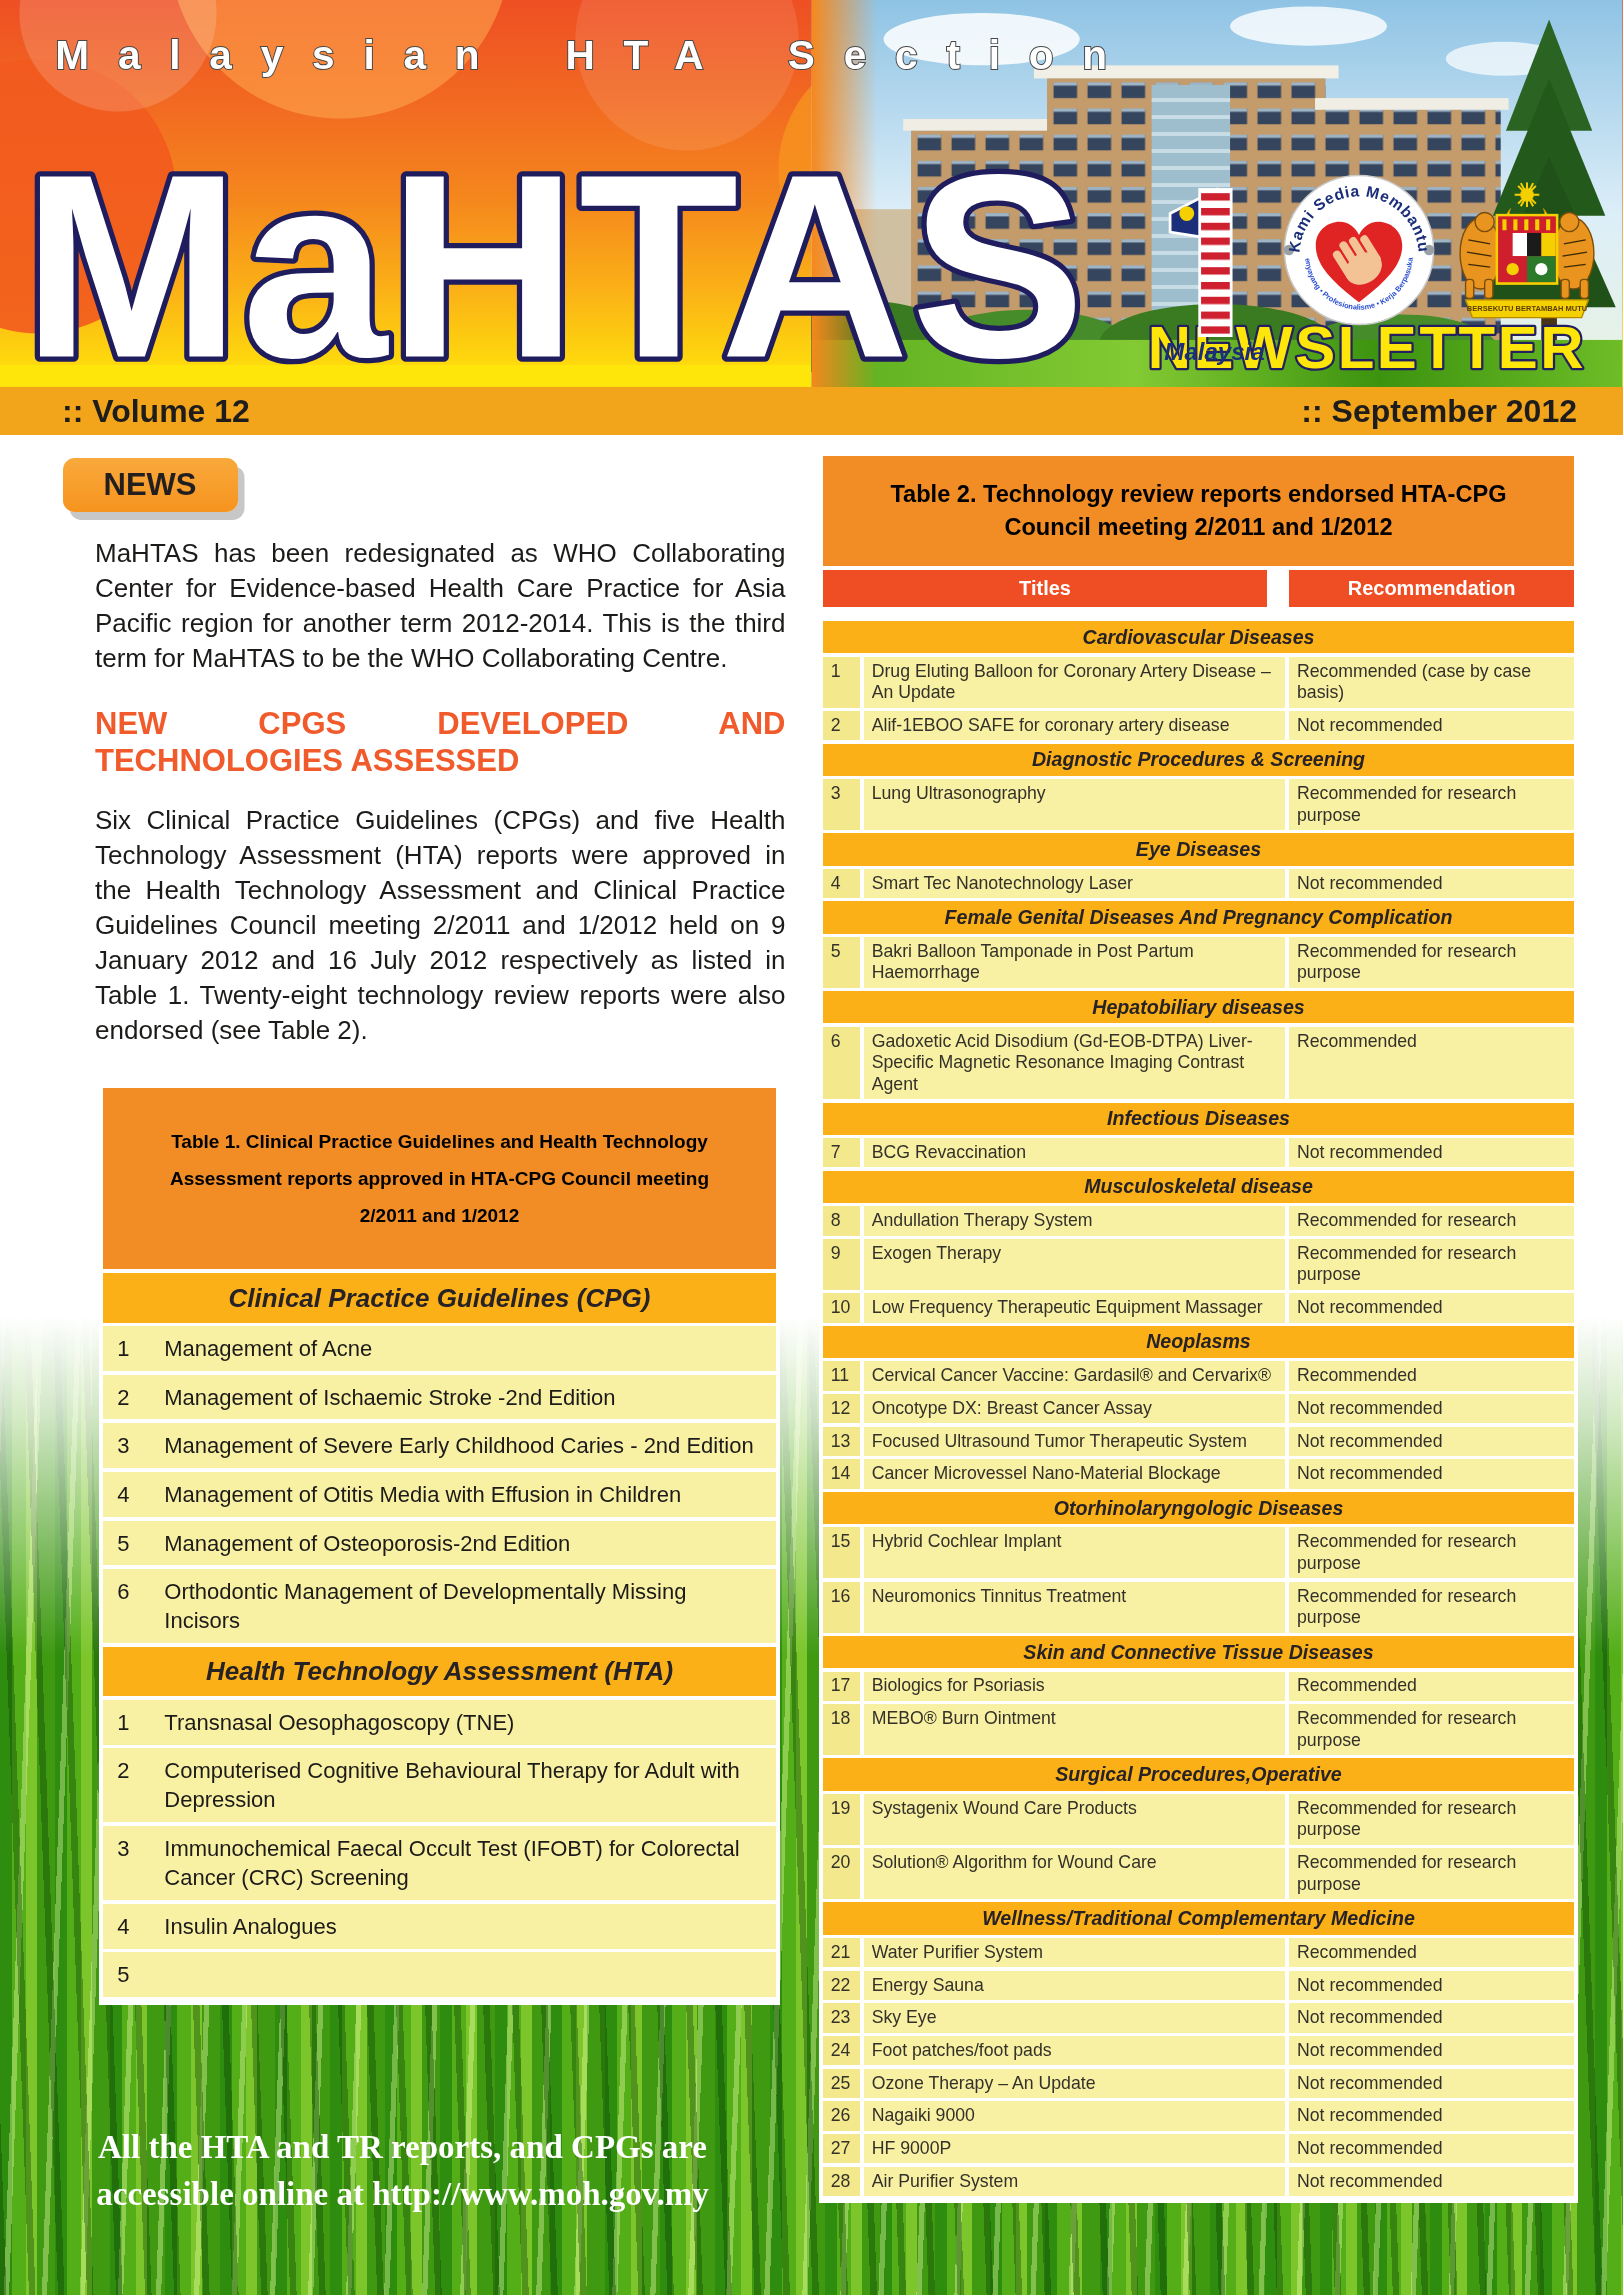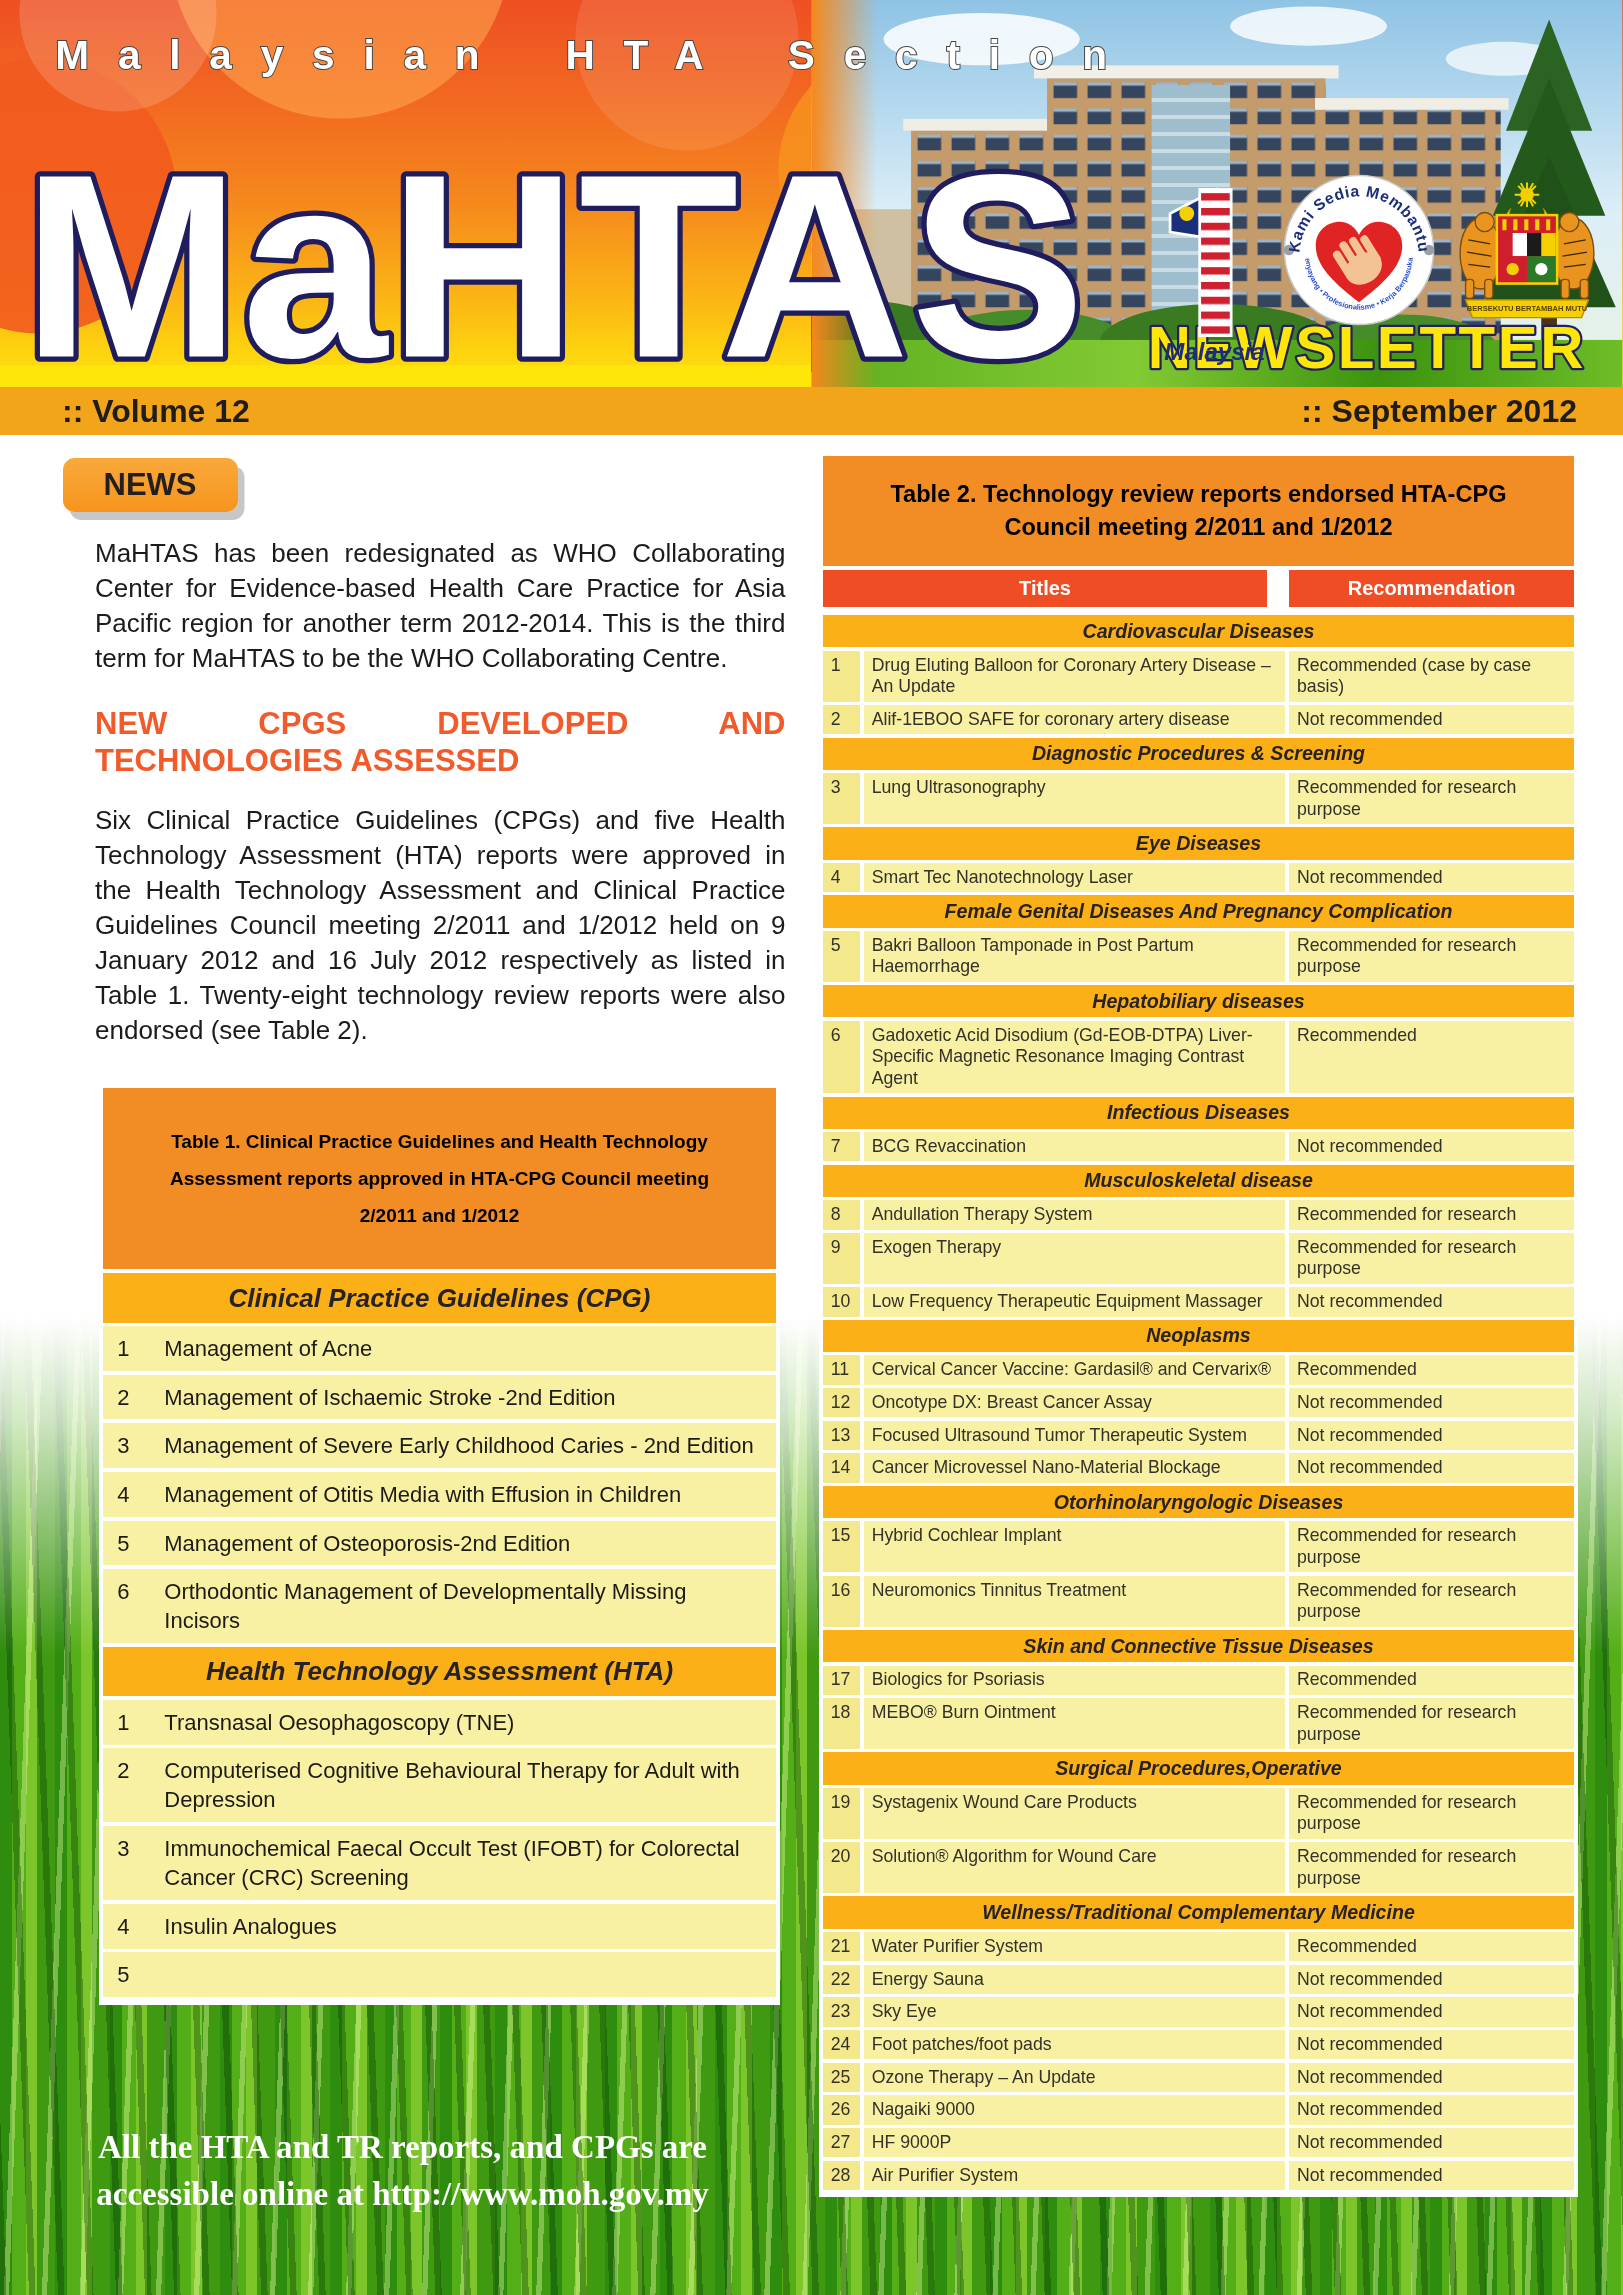--- a/index.html
+++ b/index.html
@@ -71,21 +71,21 @@
   .table1{margin:37px 0 0 43px;width:681px;}
   .table1 .t-title{font-size:19px;line-height:37px;padding:35px 39px;}
   .table1 .sec{font-size:26px;padding:9.2px 5.2px;}
   .t1row{display:flex;background:#f8f0a2;margin-bottom:3.9px;padding:7.9px 10.5px 7.9px 14.4px;
     font-size:22px;line-height:29px;}
   .t1row .num{flex:0 0 47px;}
   
   .table2{width:759px;}
   .table2 .t-title{font-size:23.6px;line-height:33px;padding:22px 46px;}
   .table2 .sec{font-size:19.6px;padding:4.6px 3.9px;}
-  .t2-colhdr{display:grid;grid-template-columns:1fr 285px;gap:22px;margin-bottom:8px;}
+  .t2-colhdr{display:grid;grid-template-columns:1fr 285px;gap:22px;margin-bottom:14px;}
   .t2-colhdr div{background:#ef4e25;color:#ffffff;font-weight:bold;font-size:20px;
     text-align:center;padding:7.2px 2.6px;}
   .t2row{display:grid;grid-template-columns:37px 1fr 285px;gap:3.9px;margin-bottom:3.3px;
     font-size:17.7px;line-height:21.6px;}
   .t2row .cell{background:#f8f0a2;padding:3.9px 7.9px;}
   .t2row .c0{background:#f4e88c;padding:3.9px 2.6px 3.9px 7.9px;}
   
   .footer-note{position:absolute;left:72px;top:2124px;width:661px;z-index:1;
     font-family:"Liberation Serif","DejaVu Serif",serif;font-weight:bold;font-size:33px;
     line-height:47px;color:#ffffff;text-align:center;}

